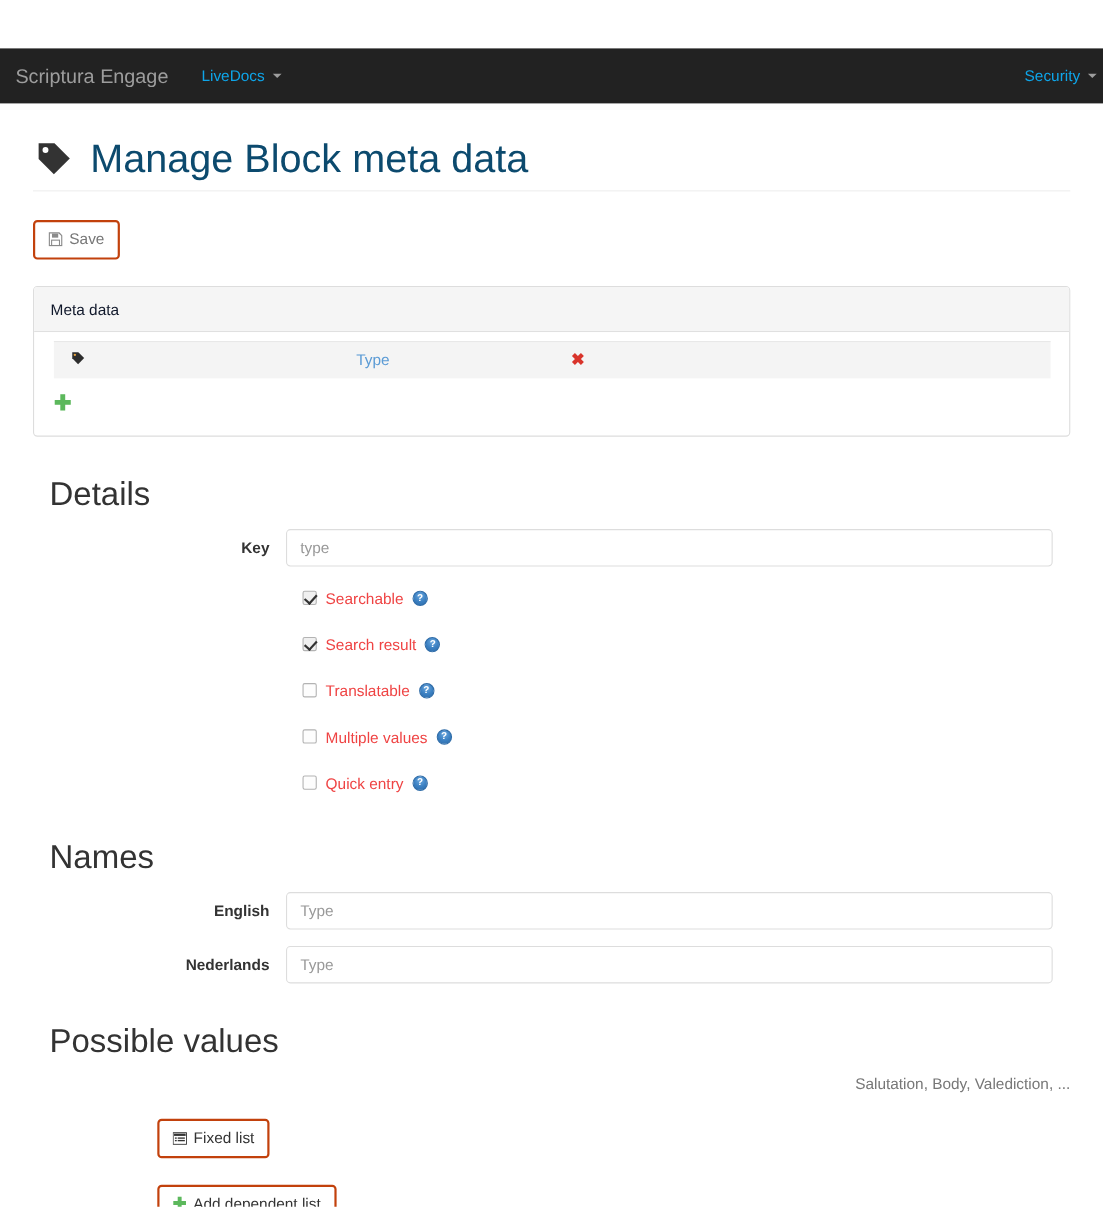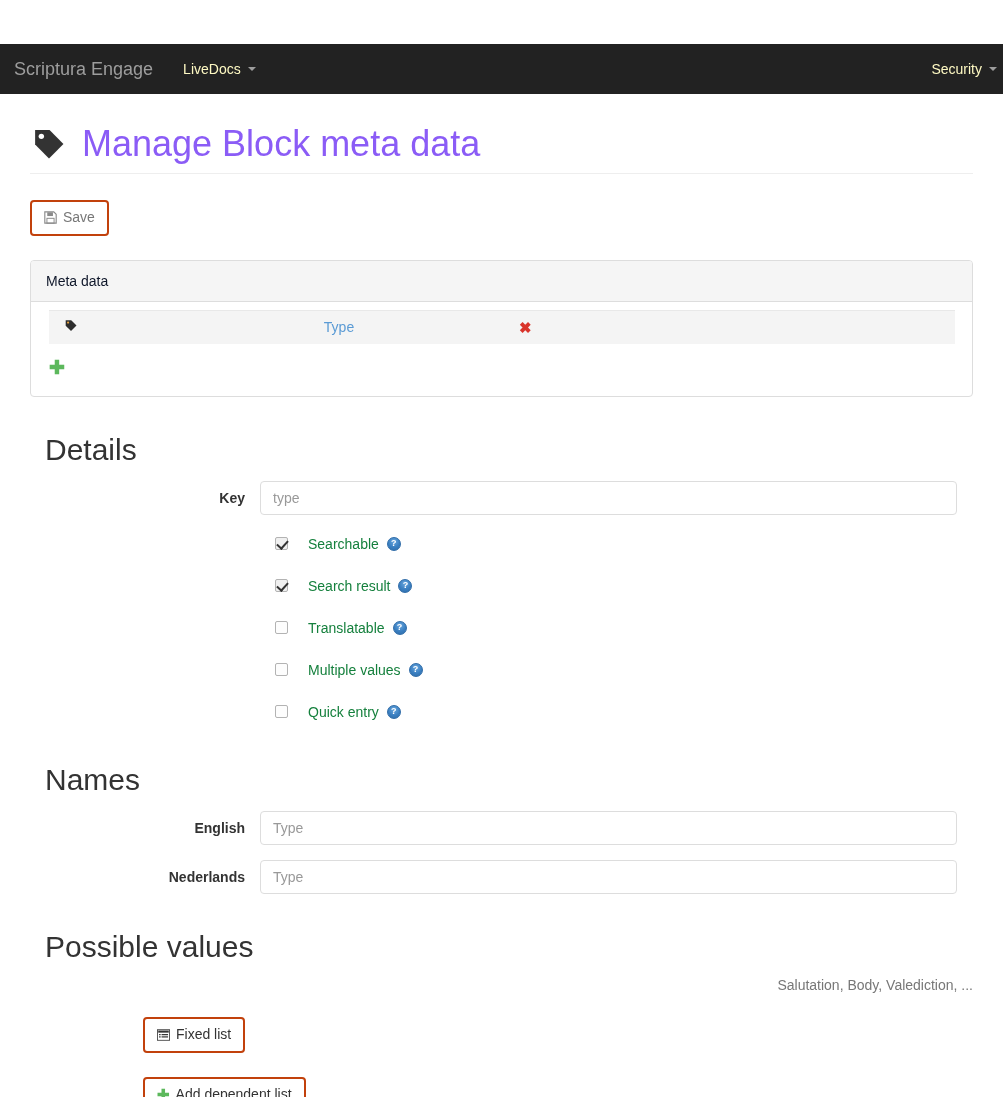--- a/index.html
+++ b/index.html
@@ -22,21 +22,21 @@
     margin-top: 44px;
   }
   .brand {
     color: #9d9d9d;
     font-size: 18px;
     padding: 0 15px 0 14px;
     line-height: 50px;
     white-space: nowrap;
   }
   .nav-link {
-    color: #fef9c3;
+    color: #0ea5e9;
     font-size: 14px;
     padding: 0 15px;
     line-height: 50px;
     white-space: nowrap;
     display: flex;
     align-items: center;
     gap: 4px;
   }
   .nav-right {
     position: absolute;
@@ -63,21 +63,21 @@
     padding-top: 30px;
     padding-bottom: 9px;
     margin-bottom: 0;
     border-bottom: 1px solid #eeeeee;
   }
   h1.page-title {
     font-size: 36px;
     font-weight: normal;
     margin: 0;
     line-height: 1.1;
-    color: #8b5cf6;
+    color: #0c4a6e;
     display: flex;
     align-items: center;
     gap: 14px;
     white-space: nowrap;
   }
   .tag-icon-lg { flex: none; }
 
   
   .toolbar { padding-top: 26px; }
   .btn {
@@ -203,21 +203,21 @@
   .cb.checked { background: #f0f0f0; }
   .cb.checked::after {
     content: "";
     position: absolute;
     left: 3px; top: 0px;
     width: 5px; height: 9px;
     border: solid #333333;
     border-width: 0 2px 2px 0;
     transform: rotate(42deg);
   }
-  .check-label { color: #15803d; margin-left: 12px; }
+  .check-label { color: #ef4444; }
   .help-icon {
     width: 14px; height: 14px;
     border-radius: 50%;
     background: radial-gradient(circle at 50% 30%, #6aa7de 0%, #3a7fc1 55%, #2f6ca8 100%);
     border: 1px solid #2f6ca8;
     color: #ffffff;
     font-size: 9px;
     font-weight: bold;
     display: inline-flex;
     align-items: center;

